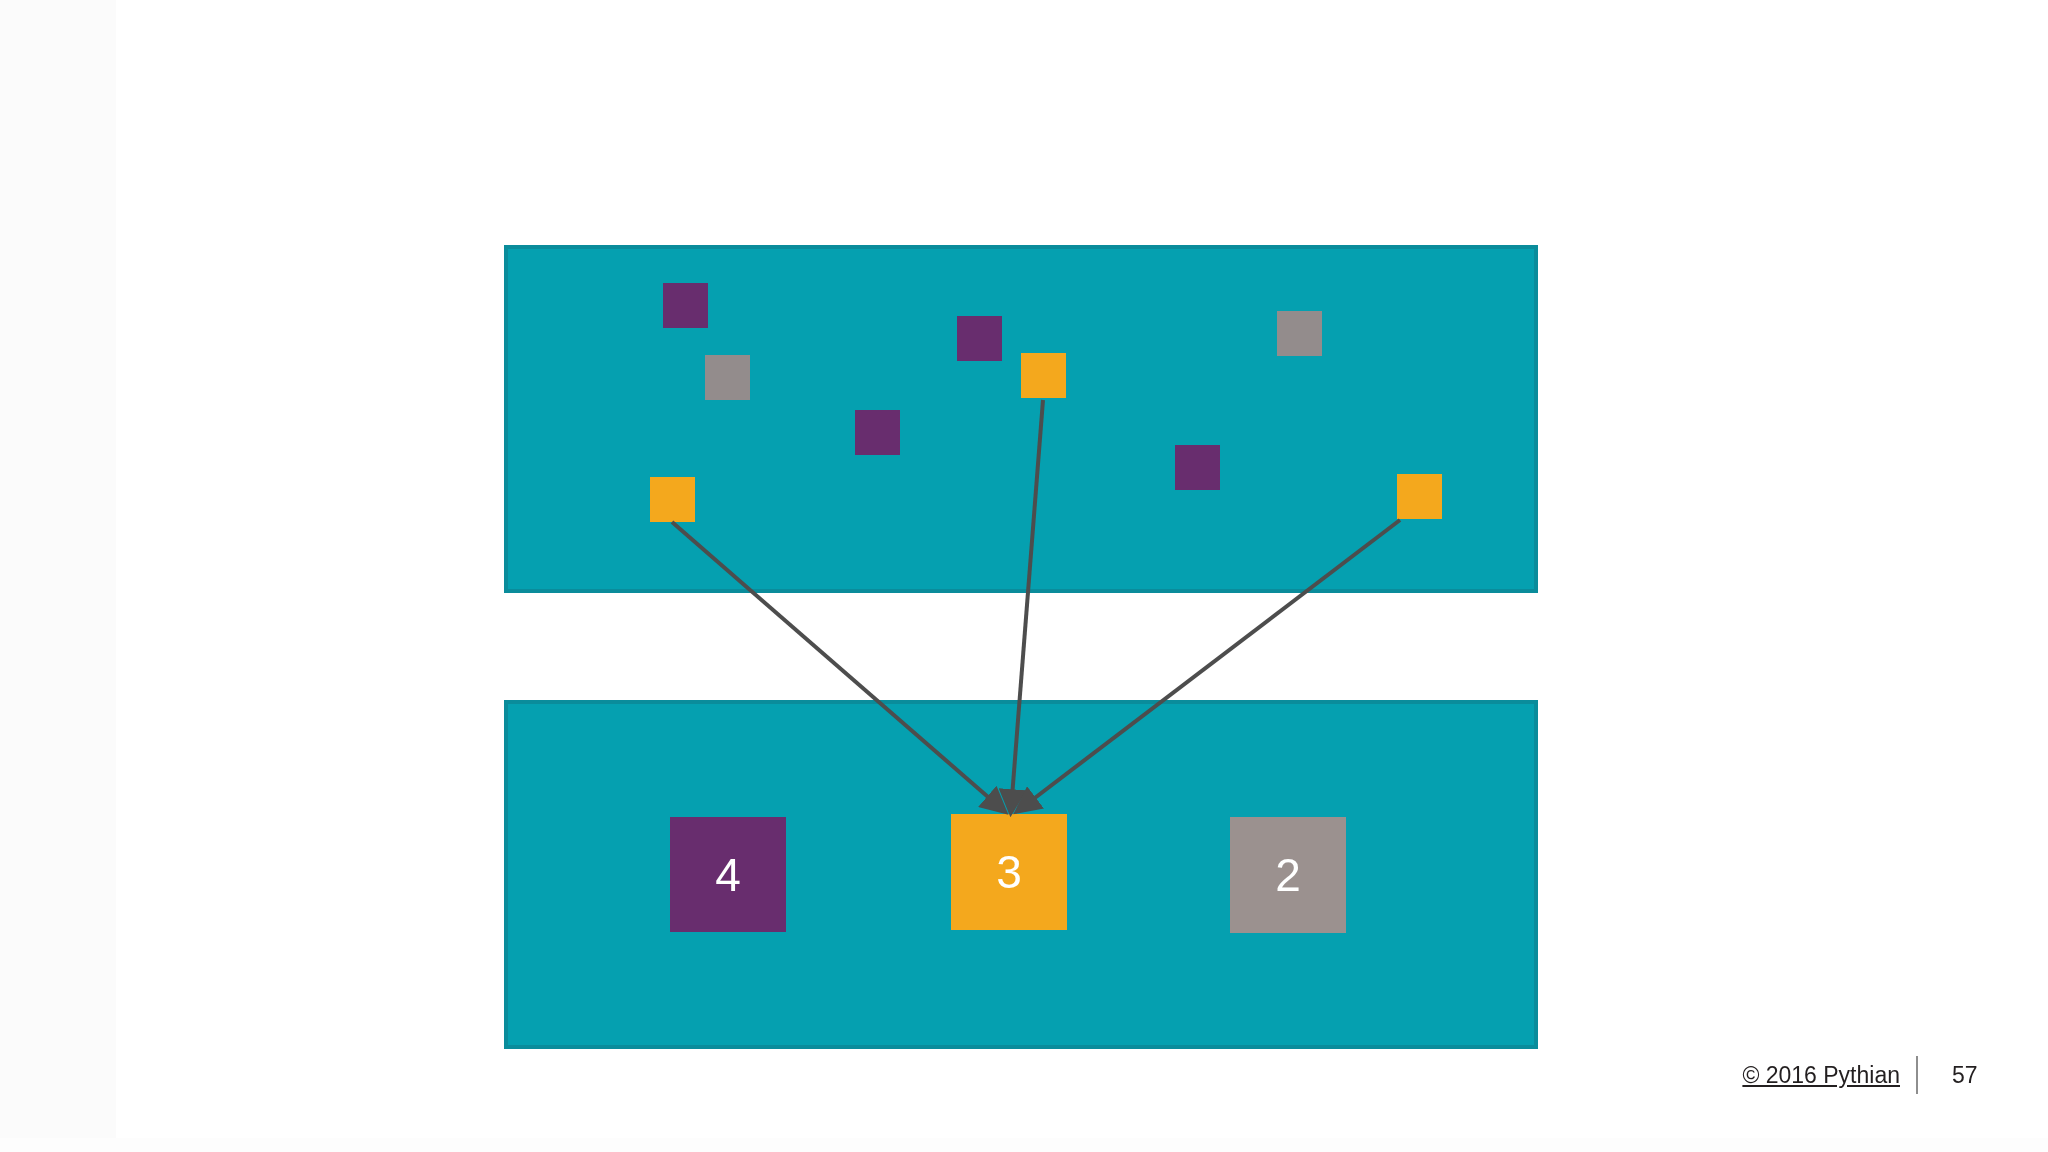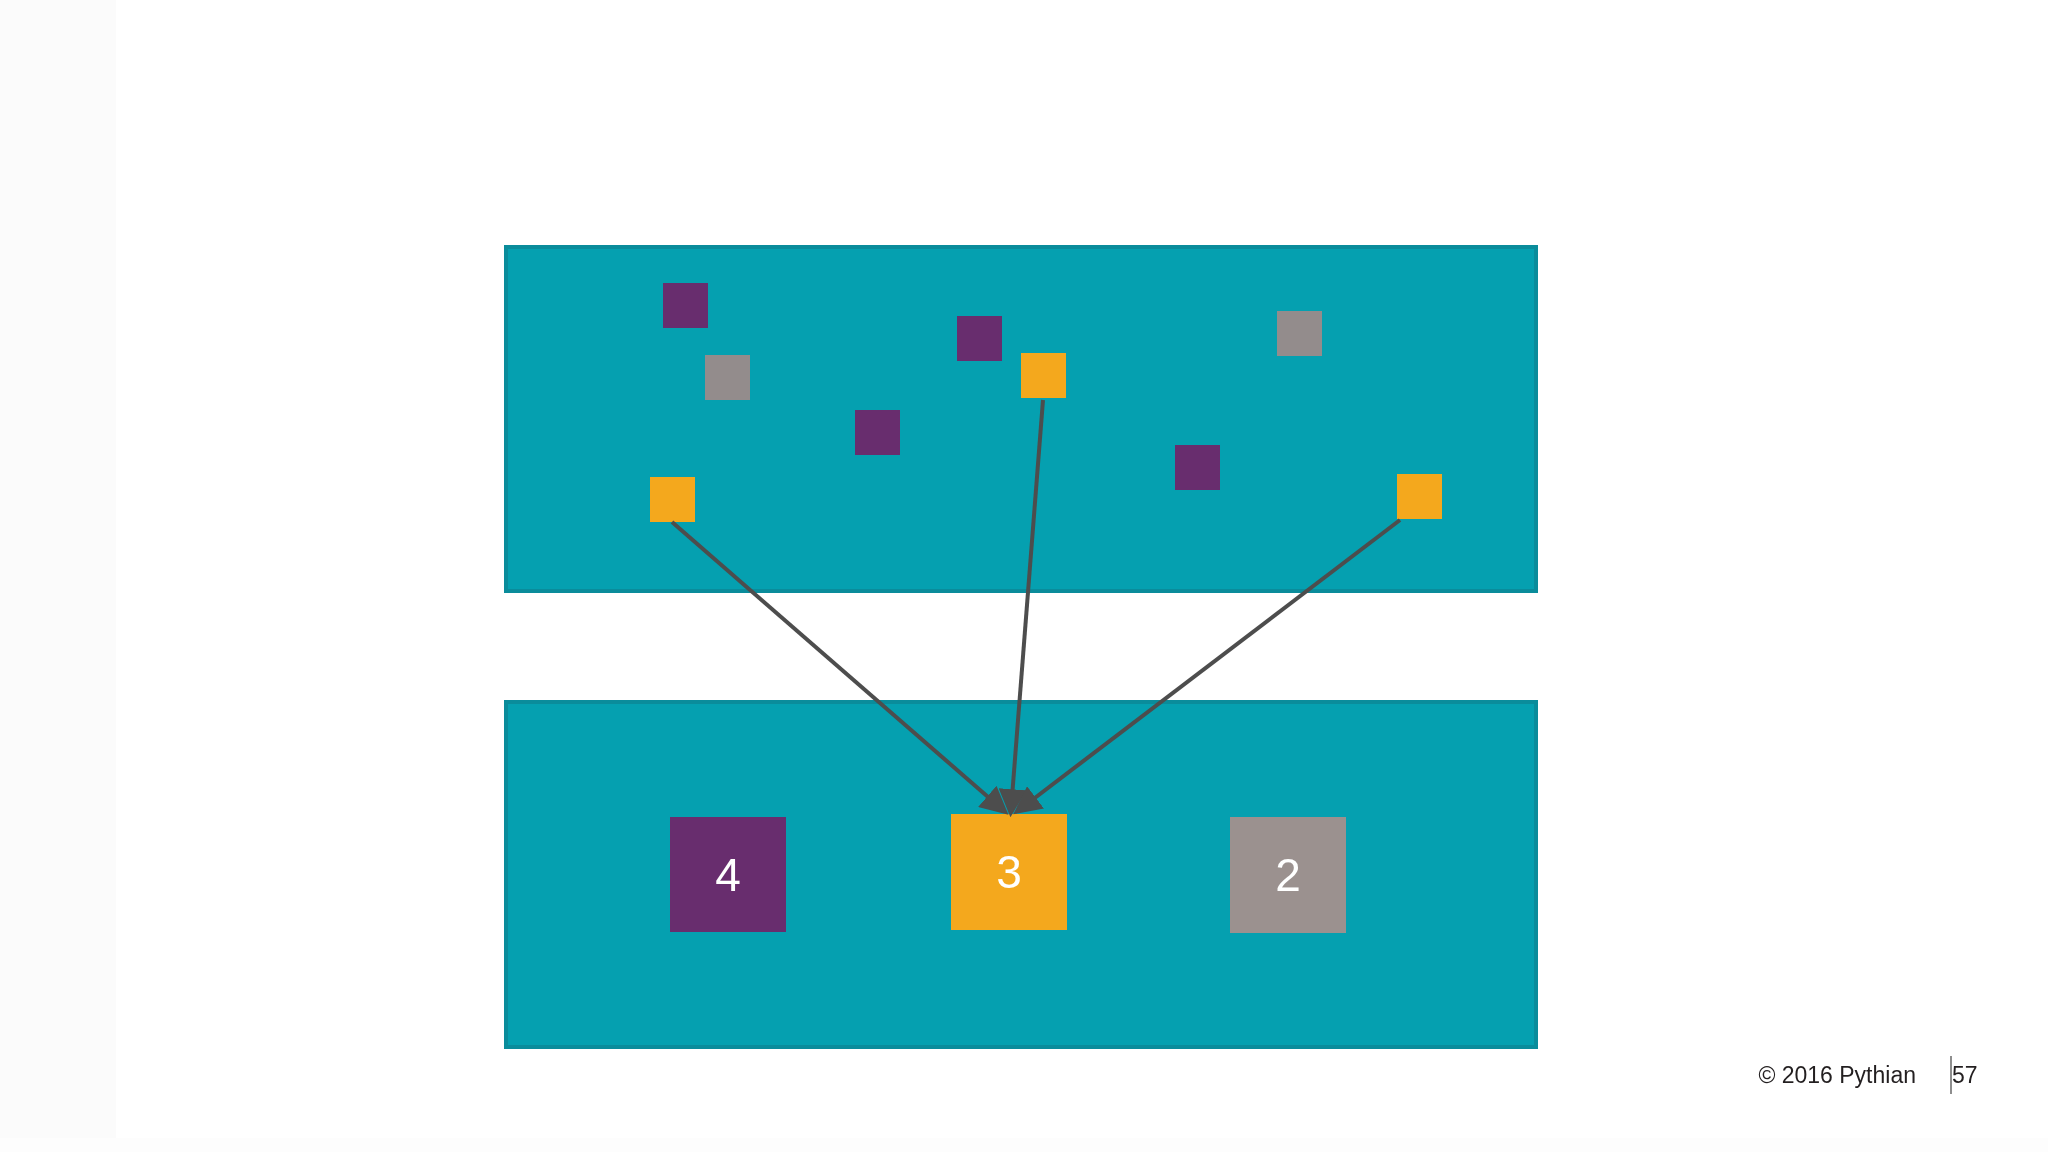--- a/index.html
+++ b/index.html
@@ -97,27 +97,27 @@
     position: absolute;
     right: 62px;
     bottom: 58px;
     display: flex;
     align-items: center;
     gap: 0;
     font-size: 23px;
     color: #231F20;
     white-space: nowrap;
   }
-  #footer .copyright { padding-right: 34px; }
+  #footer .copyright { padding-right: 16px; text-decoration: underline; }
   #footer .divider {
     width: 2px;
     height: 38px;
     background: #8E8E8E;
   }
-  #footer .pagenum { min-width: 34px; text-align: left; }
+  #footer .pagenum { padding-left: 34px; min-width: 34px; text-align: left; }
 </style>
 </head>
 <body>
 
 <div id="slide">
 
   <div class="edge-strip-left"></div>
   <div class="edge-strip-bottom"></div>
 
 

